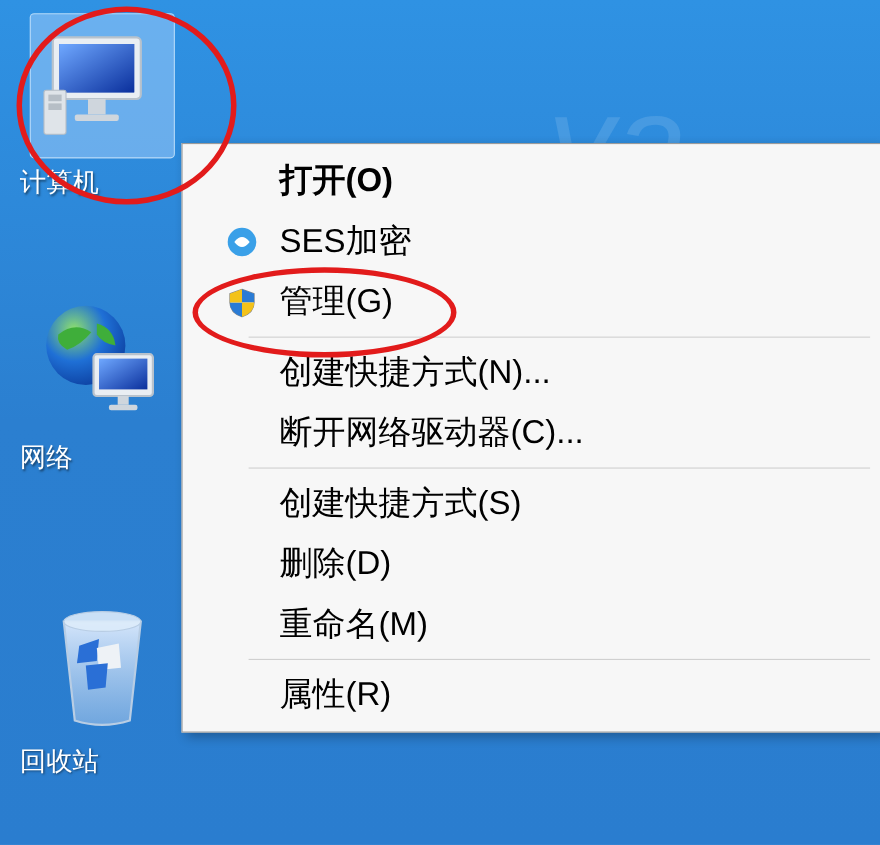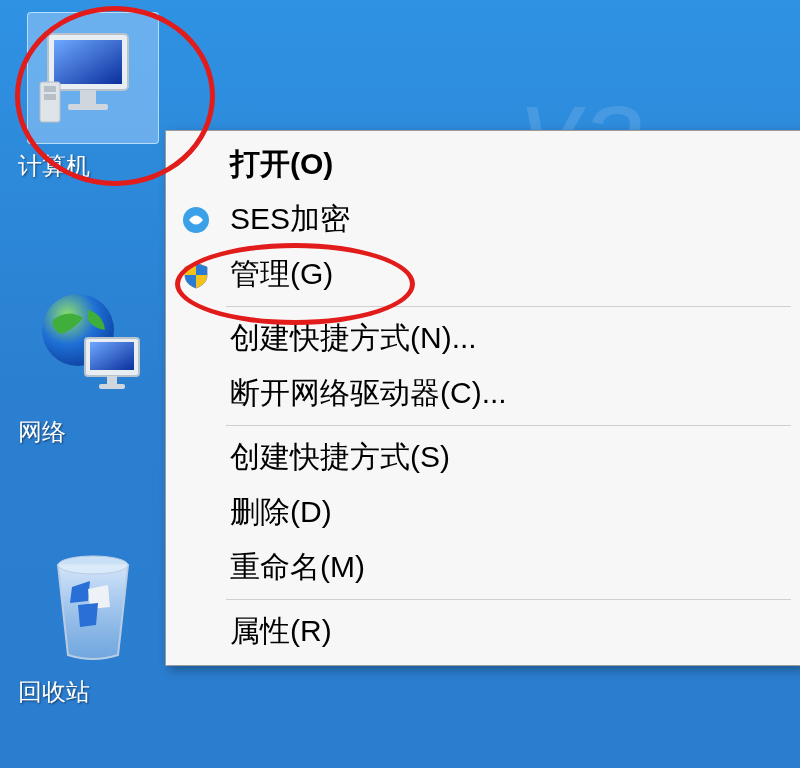--- a/index.html
+++ b/index.html
@@ -63,20 +63,21 @@
     box-shadow: 4px 4px 10px rgba(0,0,0,0.3);
     padding: 6px 0;
   }
   .menu-item {
     display: flex;
     align-items: center;
     height: 55px;
     font-size: 30px;
     color: #000;
     cursor: default;
+    padding-left: 24px;
   }
   .menu-item .mi-icon {
     width: 60px;
     height: 40px;
     display: flex;
     align-items: center;
     justify-content: center;
   }
   .menu-item .mi-label {
     flex: 1;
@@ -95,21 +96,21 @@
   .annot {
     position: absolute;
     border: 5px solid #e21b1b;
     border-radius: 50%;
     pointer-events: none;
   }
 </style>
 </head>
 <body>
 
-<div class="watermark" style="left:520px; top:60px;">ya</div>
+<div class="watermark" style="left:498px; top:60px;">ya</div>
 
 <div class="desktop-icon selected" style="left:18px; top:12px;">
   <div class="icon-box">
 
     <svg width="110" height="100" viewBox="0 0 110 100">
       <rect x="10" y="6" width="80" height="56" rx="4" fill="#e9eef3" stroke="#b8c2cc" stroke-width="2"></rect>
       <rect x="16" y="12" width="68" height="44" fill="#1644b5"></rect>
       <rect x="16" y="12" width="68" height="44" fill="url(#gmon)"></rect>
       <defs>
         <linearGradient id="gmon" x1="0" y1="0" x2="1" y2="1">
@@ -120,21 +121,21 @@
       <rect x="42" y="62" width="16" height="14" fill="#cfd6dd"></rect>
       <rect x="30" y="76" width="40" height="6" rx="2" fill="#cfd6dd"></rect>
       <rect x="2" y="54" width="20" height="40" rx="2" fill="#dfe4e9" stroke="#b6bec6"></rect>
       <rect x="6" y="58" width="12" height="6" fill="#b6bec6"></rect>
       <rect x="6" y="66" width="12" height="6" fill="#b6bec6"></rect>
     </svg>
   </div>
   <div class="label">计算机</div>
 </div>
 
-<div class="desktop-icon" style="left:18px; top:280px;">
+<div class="desktop-icon" style="left:18px; top:264px;">
   <div class="icon-box">
     <svg width="120" height="110" viewBox="0 0 120 110">
       <circle cx="45" cy="40" r="36" fill="url(#gearth)"></circle>
       <defs>
         <radialGradient id="gearth" cx="0.35" cy="0.3" r="0.8">
           <stop offset="0" stop-color="#8fe06d"></stop>
           <stop offset="0.5" stop-color="#1f70d6"></stop>
           <stop offset="1" stop-color="#0a3a9a"></stop>
         </radialGradient>
         <linearGradient id="gmon2" x1="0" y1="0" x2="1" y2="1">

